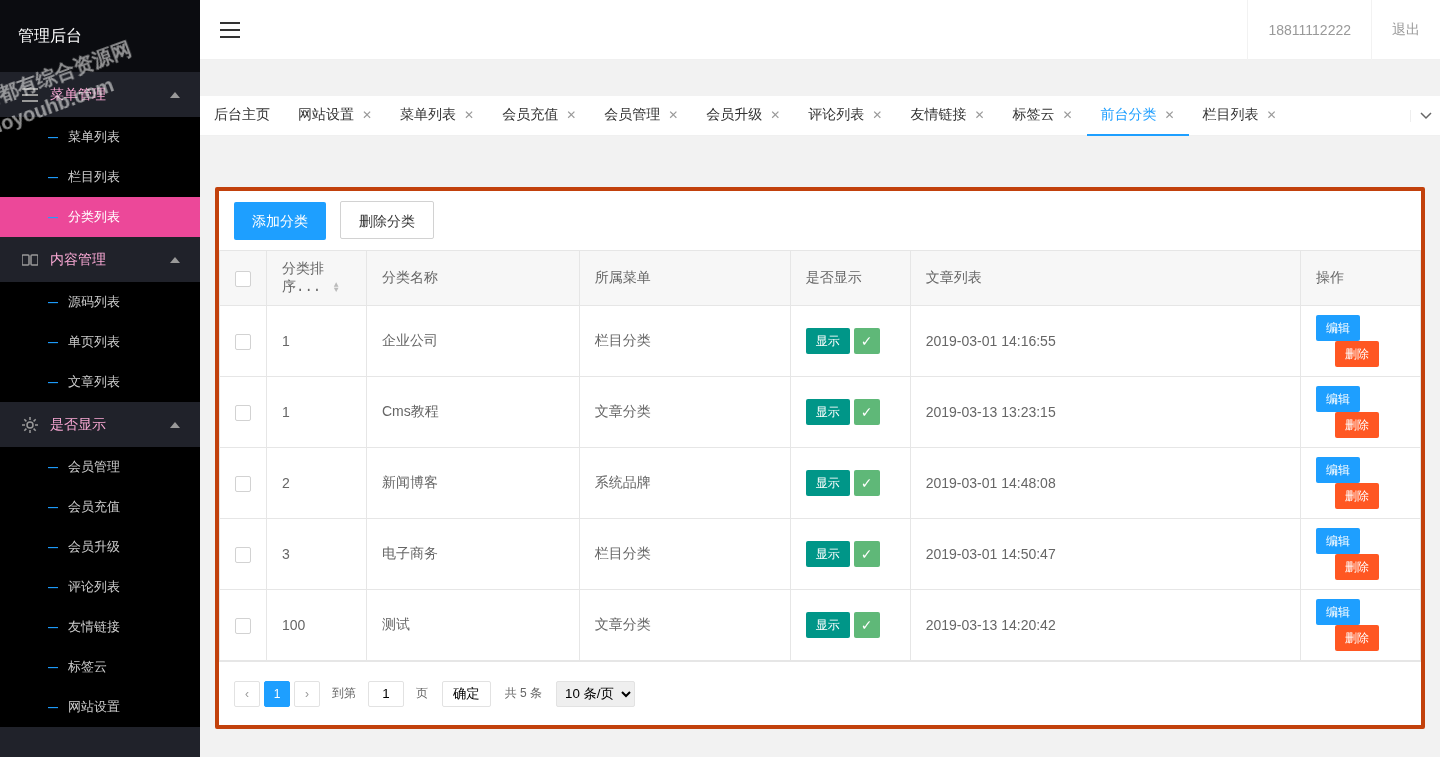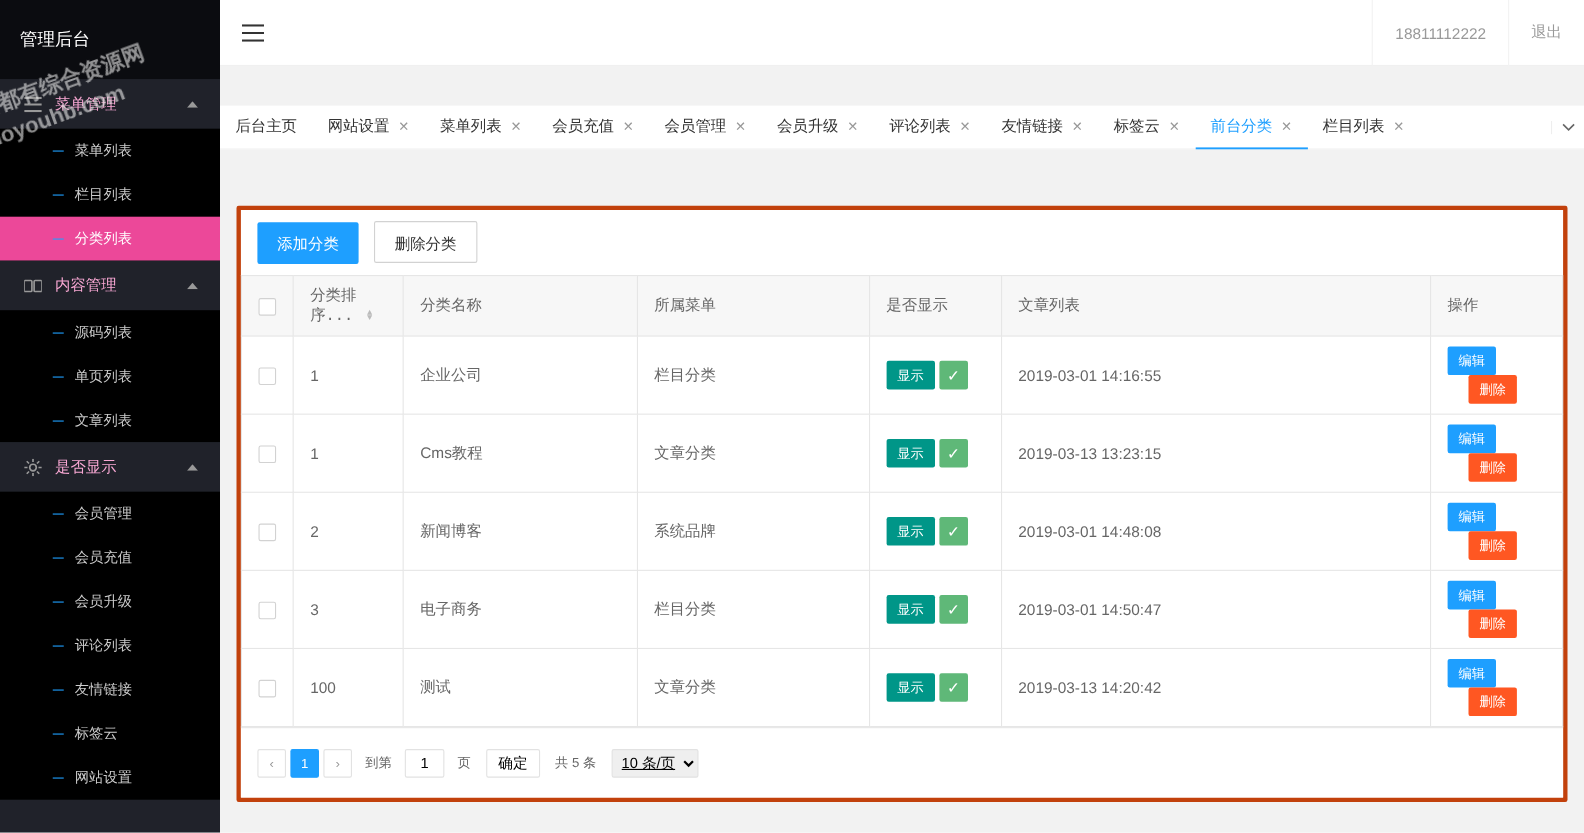--- a/index.html
+++ b/index.html
@@ -57,21 +57,21 @@
 .tag-blue { background: #1E9FFF; cursor: pointer; }
 .tag-red { background: #FF5722; margin-left: 19px; cursor: pointer; }
 
 
 .pager { display: flex; align-items: center; padding: 10px 15px; font-size: 12px; color: #666; background: #fff; border-top: 1px solid #e6e6e6; }
 .pager .pg-btn { width: 26px; height: 26px; border: 1px solid #e2e2e2; display: flex; align-items: center; justify-content: center; margin-right: 4px; color: #999; cursor: pointer; border-radius: 2px; }
 .pager .pg-btn.current { background: #1E9FFF; color: #fff; border-color: #1E9FFF; }
 .pager .pg-text { margin: 13px 8px; }
 .pager .pg-input { width: 36px; height: 26px; border: 1px solid #e2e2e2; text-align: center; margin: 0 4px; border-radius: 2px; }
 .pager .pg-confirm { height: 26px; padding: 0 10px; border: 1px solid #e2e2e2; background: #fff; margin: 0 6px; cursor: pointer; border-radius: 2px; text-align: right; }
-.pager select { height: 26px; border: 1px solid #e2e2e2; padding: 0 4px; margin-left: 6px; border-radius: 2px; text-decoration: underline; }
+.pager select { height: 26px; border: 1px solid #e2e2e2; padding: 0 4px; margin-left: 6px; border-radius: 2px; }
 
 
 .watermark { position: fixed; top: 60px; left: -20px; transform: rotate(-20deg); color: rgba(255,255,255,0.55); font-size: 20px; font-weight: bold; pointer-events: none; line-height: 1.4; text-shadow: 0 0 2px rgba(0,0,0,0.2); z-index: 5; white-space: nowrap; }
 
 svg { display: block; }
 .col-check { width: 46px; text-align: center; }
 .col-sort { width: 100px; font-family: Liberation Mono, monospace; }
 .col-display { width: 120px; }
 .col-action { width: 120px; }
 </style>

